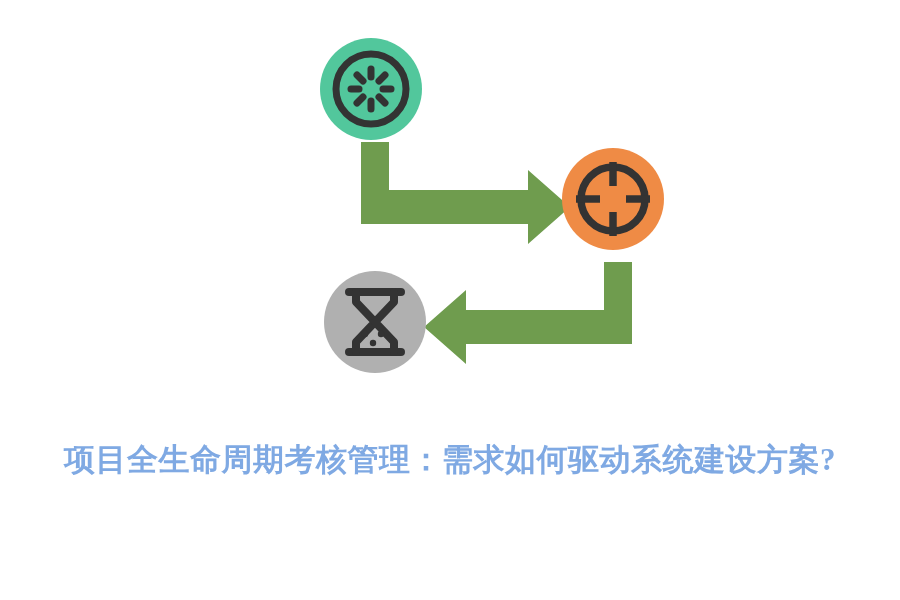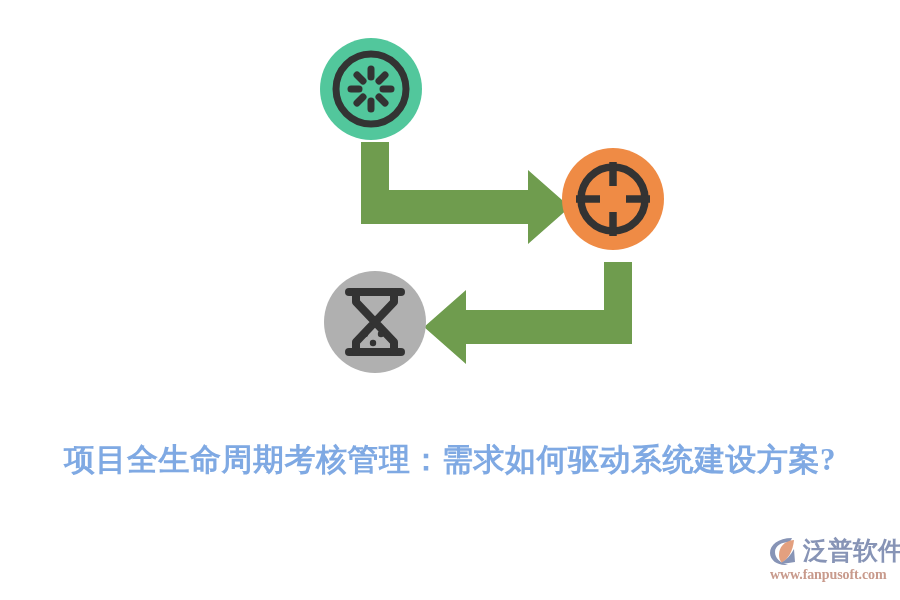--- a/index.html
+++ b/index.html
@@ -181,27 +181,14 @@
           <circle cx="381" cy="334" r="3.2" fill="#333333"></circle>
           <circle cx="373" cy="343" r="3.2" fill="#333333"></circle>
         </g>
       </g>
 
     </svg>
   </div>
 
   <div id="title">项目全生命周期考核管理：需求如何驱动系统建设方案?</div>
 
-  <div id="logo">
-    <div id="logo-row">
-      <svg id="logo-mark" viewBox="0 0 32 30" xmlns="http://www.w3.org/2000/svg">
-        <path d="M 24 2 C 10 2 2 9 2 17 C 2 24 9 29 17 29 L 20 29
-                 C 12 27 7 22 7 16 C 7 10 13 6 22 6 Z" fill="#8794b6"></path>
-        <path d="M 26 4 C 16 5 11 11 11 19 C 11 22 12 25 14 27
-                 C 20 23 25 15 26 4 Z" fill="#e3a07f"></path>
-        <path d="M 13 27 C 18 24 23 19 26 13 L 27 26 L 14 28 Z" fill="#8794b6"></path>
-      </svg>
-      <div id="logo-name">泛普软件</div>
-    </div>
-    <div id="logo-url">www.fanpusoft.com</div>
-  </div>
 
 </div>
 
 </body></html>

